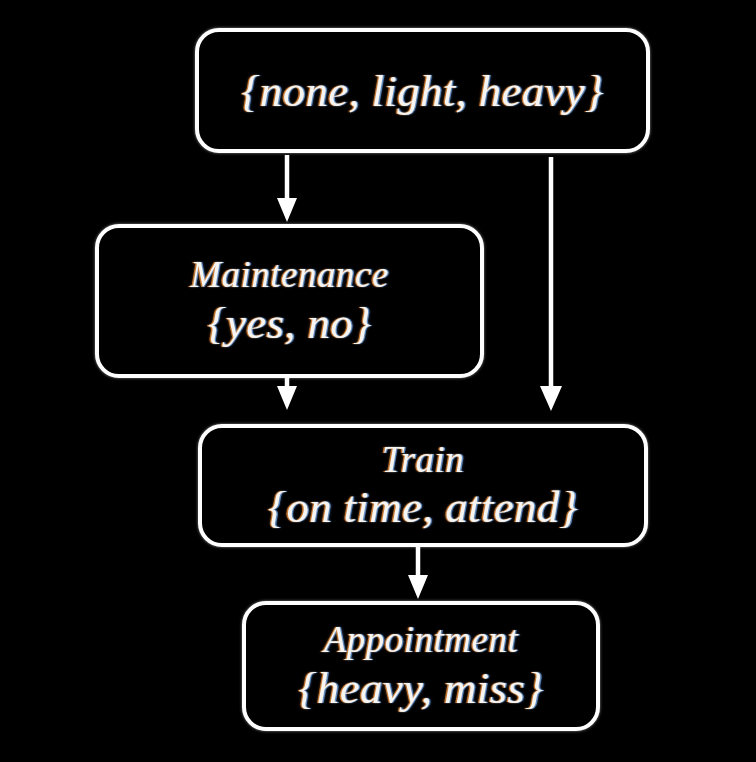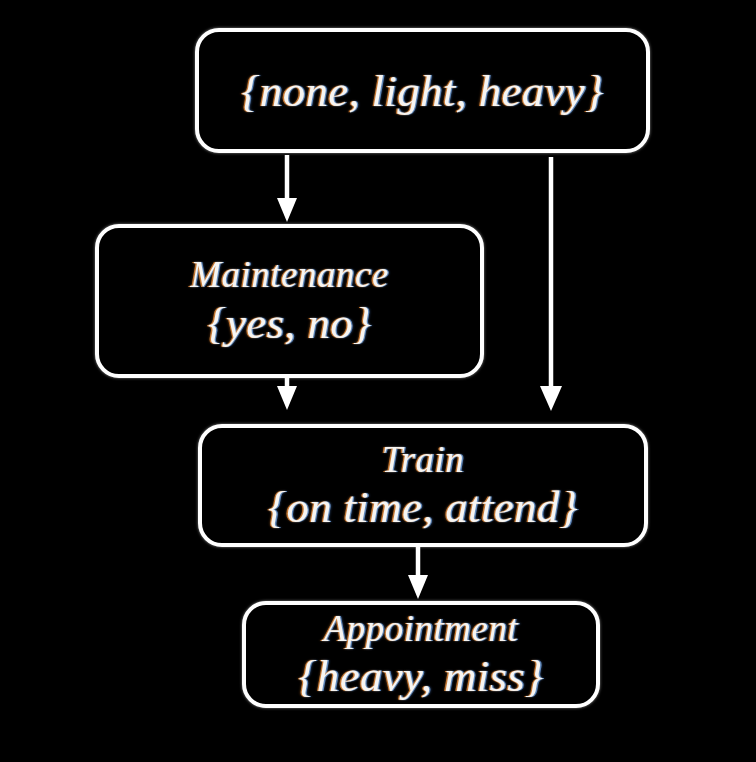--- a/index.html
+++ b/index.html
@@ -43,21 +43,21 @@
       -2.2px 0 2px rgba(180,100,30,0.30),
        2.2px 0 2px rgba(80,130,210,0.28),
        0 0 2px rgba(255,255,255,0.45);
   }
   .node-name   { font-size: 37px; letter-spacing: 0.5px; }
   .node-domain { font-size: 45px; letter-spacing: 0.3px; margin-top: 2px; }
 
   #node-rain        { left: 195px; top: 28px;  width: 455px; height: 125px; }
   #node-maintenance { left: 95px;  top: 224px; width: 389px; height: 154px; }
   #node-train       { left: 198px; top: 424px; width: 450px; height: 123px; }
-  #node-appointment { left: 242px; top: 601px; width: 358px; height: 107px; }
+  #node-appointment { left: 242px; top: 601px; width: 358px; height: 130px; }
 
   
   .edge {
     position: absolute;
     left: 0;
     top: 0;
     width: 756px;
     height: 762px;
     pointer-events: none;
     overflow: visible;

